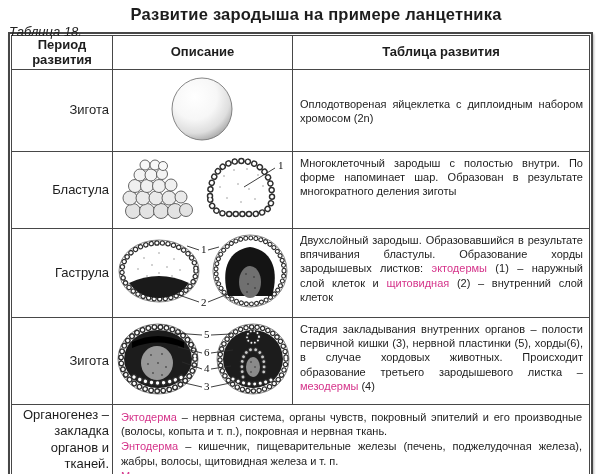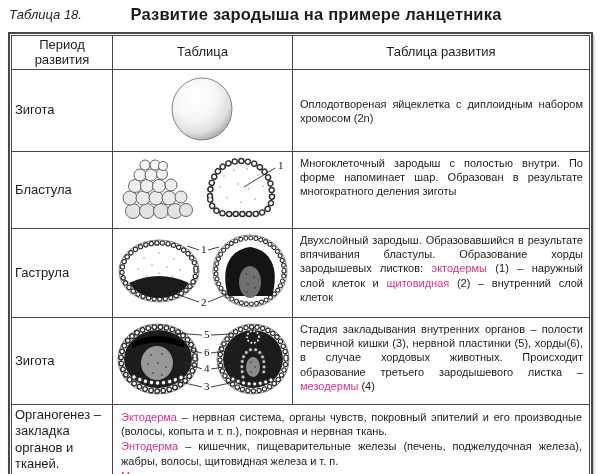--- a/index.html
+++ b/index.html
@@ -2,33 +2,33 @@
 <html lang="ru" style="--hl: #d5338a; --border: #474747;"><head>
 <meta charset="utf-8">
 <style>
   html,body{margin:0;padding:0;}
   body{
     width:600px;height:474px;background:#ffffff;
     font-family:"Liberation Sans", sans-serif;color:#1d1d1d;
     overflow:hidden;
   }
   .caption-row{position:relative;height:25px;padding-top:5px;}
-  .tbl-label{position:absolute;left:9px;top:7px;font-style:italic;font-size:13px;color:#222;}
+  .tbl-label{position:absolute;left:9px;top:24px;font-style:italic;font-size:13px;color:#222;}
   .tbl-title{display:block;text-align:center;font-weight:bold;font-size:16.5px;padding-left:32px;letter-spacing:.2px;}
   .table-wrap{
     margin:2px 7px 0 8px;
     border:2px solid var(--border);
     padding:1px;
     box-shadow:1px 2px 2px rgba(0,0,0,.28);
     background:#fff;
   }
   table{width:100%;border-collapse:collapse;table-layout:fixed;}
   th,td{border:1px solid var(--border);background:#fff;}
-  th{height:31px;font-size:13px;font-weight:normal;line-height:1.12;text-align:center;vertical-align:middle;padding:1px 2px;}
-  td.period{text-align:left;vertical-align:middle;font-size:13px;line-height:1.25;padding:2px 3px;}
+  th{height:31px;font-size:13px;font-weight:bold;line-height:1.12;text-align:center;vertical-align:middle;padding:1px 2px;}
+  td.period{text-align:right;vertical-align:middle;font-size:13px;line-height:1.25;padding:2px 3px;}
   td.fig{text-align:center;vertical-align:middle;padding:1px 0;}
   td.desc{font-size:11px;line-height:1.29;text-align:justify;vertical-align:top;padding:4px 6px 3px 7px;}
   td.desc.v-mid{vertical-align:middle;}
   tr.r-zygote>td{height:74px;}
   tr.r-blastula>td{height:69px;}
   tr.r-gastrula>td{height:81px;}
   tr.r-neurula>td{height:79px;}
   .hl{color:var(--hl);}
   .desc p{margin:1px;}
   
@@ -54,21 +54,21 @@
   <div class="table-wrap">
     <table>
       <colgroup>
           <col style="width:101px">
           <col style="width:180px">
           <col>
         </colgroup>
       <thead>
         <tr>
           <th>Период развития</th>
-          <th>Таблица</th>
+          <th>Описание</th>
           <th>Таблица развития</th>
         </tr>
       </thead>
       <tbody>
 
         <tr class="r-zygote">
           <td class="period">Зигота</td>
           <td class="fig">
             <svg width="70" height="66" viewBox="0 0 70 66">
               <defs>

